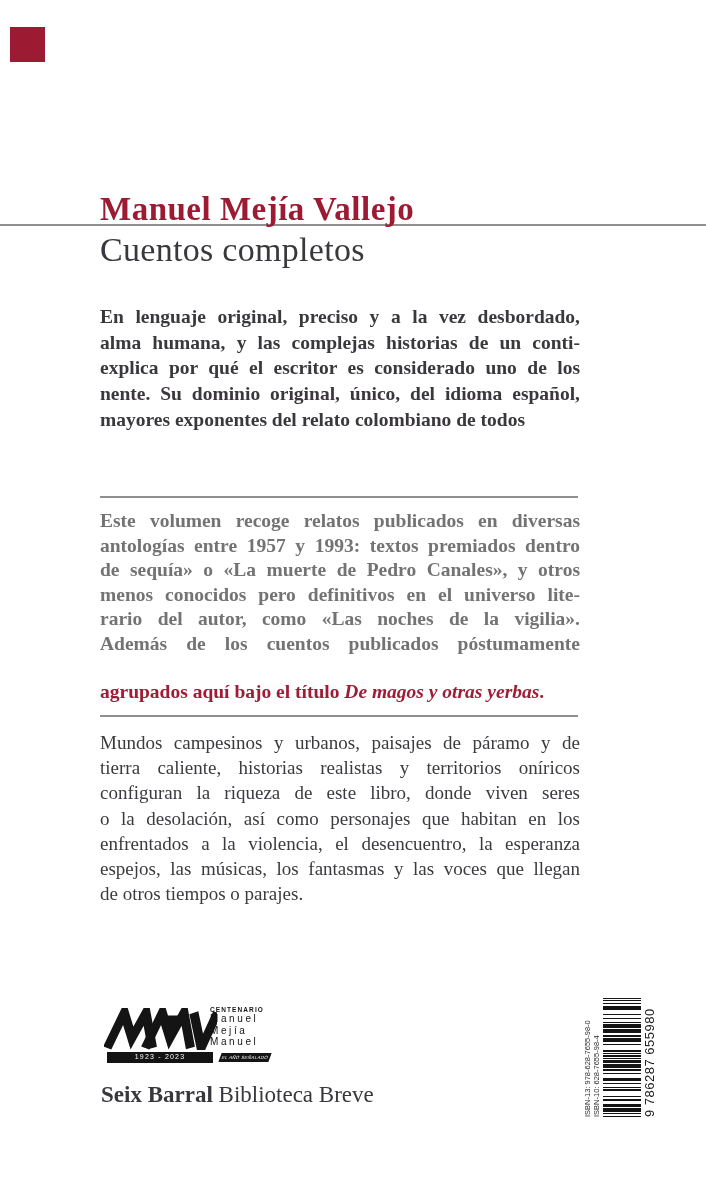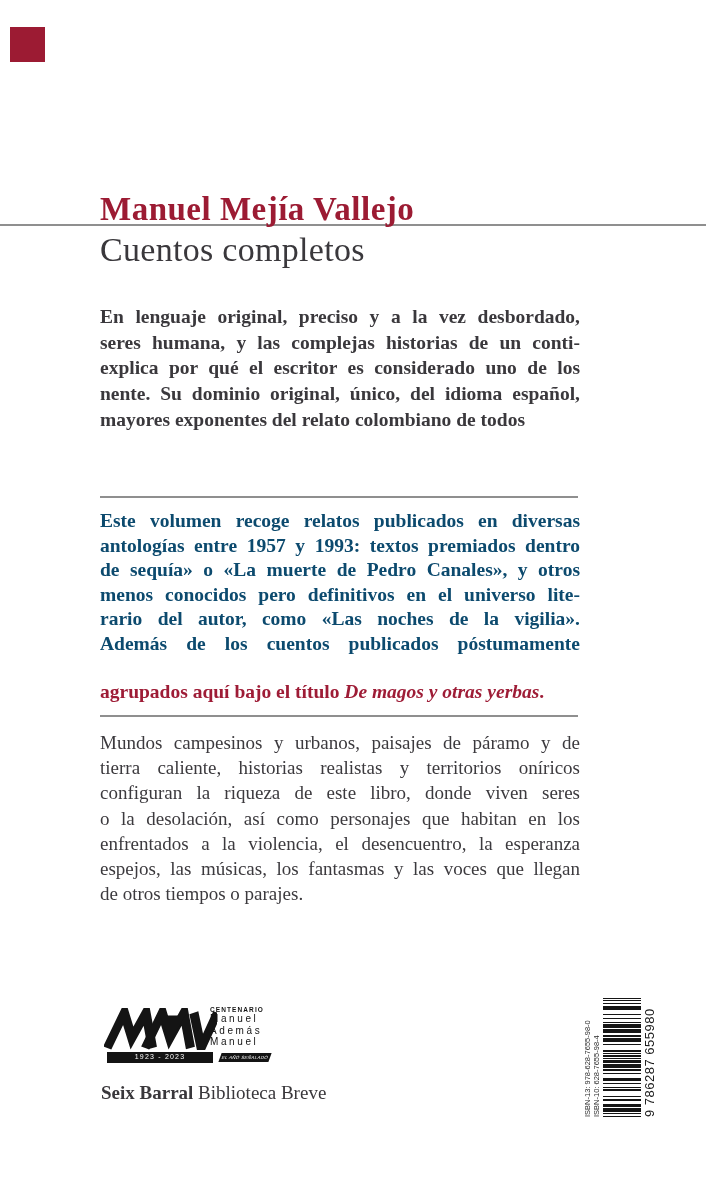--- a/index.html
+++ b/index.html
@@ -9,37 +9,37 @@
   
   #color-square{left:10px;top:27px;width:35px;height:35px;background:#9c1b33;}
   #top-rule{left:0;top:224px;width:706px;height:2px;background:#8f8f8f;}
   #author{left:100px;top:191px;font-size:33px;font-weight:bold;color:#9c1b33;letter-spacing:.5px;white-space:nowrap;z-index:2;}
   #book-title{left:100px;top:231px;font-size:34px;color:#3a383c;letter-spacing:.3px;white-space:nowrap;}
   
   .para{left:100px;width:480px;}
   .jline{text-align:justify;text-align-last:justify;white-space:nowrap;}
   .end-left .jline:last-child{text-align-last:left;}
   #para1{top:304px;font-size:19.5px;line-height:25.7px;font-weight:bold;color:#3a383c;}
-  #para2{top:509px;font-size:19.5px;line-height:24.6px;font-weight:bold;color:#0c4a6e;}
+  #para2{top:509px;font-size:19.5px;line-height:24.6px;font-weight:bold;color:#737373;}
   #para2-last{left:100px;top:681px;width:480px;font-size:19.5px;font-weight:bold;color:#9e1c36;white-space:nowrap;}
   #para3{top:730px;font-size:19px;line-height:25.2px;color:#3c3a3e;}
   .rule{left:100px;width:478px;height:1.5px;background:#8f8f8f;}
   #rule-mid-top{top:496px;}
   #rule-mid-bottom{top:715px;}
   
   #logo{left:104px;top:1006px;width:166px;height:60px;font-family:"Liberation Sans","DejaVu Sans",sans-serif;}
   #logo-name{left:106px;top:0;color:#141414;}
   #centenario{font-size:6.5px;font-weight:bold;letter-spacing:1.1px;white-space:nowrap;}
   .logo-name-line{font-size:10px;font-weight:normal;letter-spacing:2.6px;line-height:11.5px;white-space:nowrap;}
   #years-bar{left:3px;top:46px;width:106px;height:10.5px;background:#141414;color:#fff;
              font-size:7px;letter-spacing:1.2px;line-height:10.5px;text-align:center;}
   #tagline-bar{left:116px;top:47px;width:50px;height:9px;background:#141414;color:#fff;
                font-size:4.5px;letter-spacing:.3px;line-height:9px;text-align:center;transform:skewX(-20deg);}
   
-  #publisher{left:101px;top:1082px;font-size:19px;color:#39373b;white-space:nowrap;}
+  #publisher{left:101px;top:1082px;font-size:23px;color:#39373b;white-space:nowrap;}
   #publisher b{font-weight:bold;}
   
   #barcode-wrap{left:583px;top:995px;width:75px;height:122px;}
   #barcode-inner{position:absolute;left:0;top:122px;width:122px;height:75px;
                  transform-origin:0 0;transform:rotate(-90deg);
                  font-family:"Liberation Sans","DejaVu Sans",sans-serif;}
   .isbn-line{font-size:7.5px;line-height:9px;color:#2b2b2b;white-space:nowrap;letter-spacing:0;}
   #barcode-bars{width:120px;height:38px;margin-top:2px;display:flex;flex-direction:row;align-items:stretch;}
   #barcode-bars span{flex:none;height:100%;}
   #barcode-number{width:122px;font-size:13px;color:#1a1a1a;letter-spacing:.5px;margin-top:1px;white-space:nowrap;}
@@ -48,21 +48,21 @@
 <body>
 
 <div class="abs" id="color-square"></div>
 
 <div class="abs" id="top-rule"></div>
 <div class="abs" id="author">Manuel Mejía Vallejo</div>
 <div class="abs" id="book-title">Cuentos completos</div>
 
 <div class="abs para end-left" id="para1">
     <div class="jline">En lenguaje original, preciso y a la vez desbordado,</div>
-    <div class="jline">seres humana, y las complejas historias de un conti-</div>
+    <div class="jline">alma humana, y las complejas historias de un conti-</div>
     <div class="jline">explica por qué el escritor es considerado uno de los</div>
     <div class="jline">nente. Su dominio original, único, del idioma español,</div>
     <div class="jline">mayores exponentes del relato colombiano de todos</div>
   </div>
 
 <div class="abs rule" id="rule-mid-top"></div>
 <div class="abs para" id="para2">
     <div class="jline">Este volumen recoge relatos publicados en diversas</div>
     <div class="jline">antologías entre 1957 y 1993: textos premiados dentro</div>
     <div class="jline">de sequía» o «La muerte de Pedro Canales», y otros</div>
@@ -90,21 +90,21 @@
       <path d="M45,44 L59,5 L71,33 L83,5 L95,44"></path>
       <path d="M94,5 L107,44 L120,5"></path>
     </g>
     <g transform="translate(6,0) skewX(-7)">
       <polygon points="57,8 85,8 71,38" fill="#141414"></polygon>
     </g>
   </svg>
   <div class="abs" id="logo-name">
     <div id="centenario">CENTENARIO</div>
     <div class="logo-name-line">Manuel</div>
-    <div class="logo-name-line">Además</div>
+    <div class="logo-name-line">Mejía</div>
     <div class="logo-name-line">Manuel</div>
   </div>
   <div class="abs" id="years-bar">1923 - 2023</div>
   <div class="abs" id="tagline-bar">EL AÑO SEÑALADO</div>
 </div>
 
 <div class="abs" id="publisher"><b>Seix Barral</b><span> </span><span>Biblioteca Breve</span></div>
 
 <div class="abs" id="barcode-wrap">
   <div id="barcode-inner">

